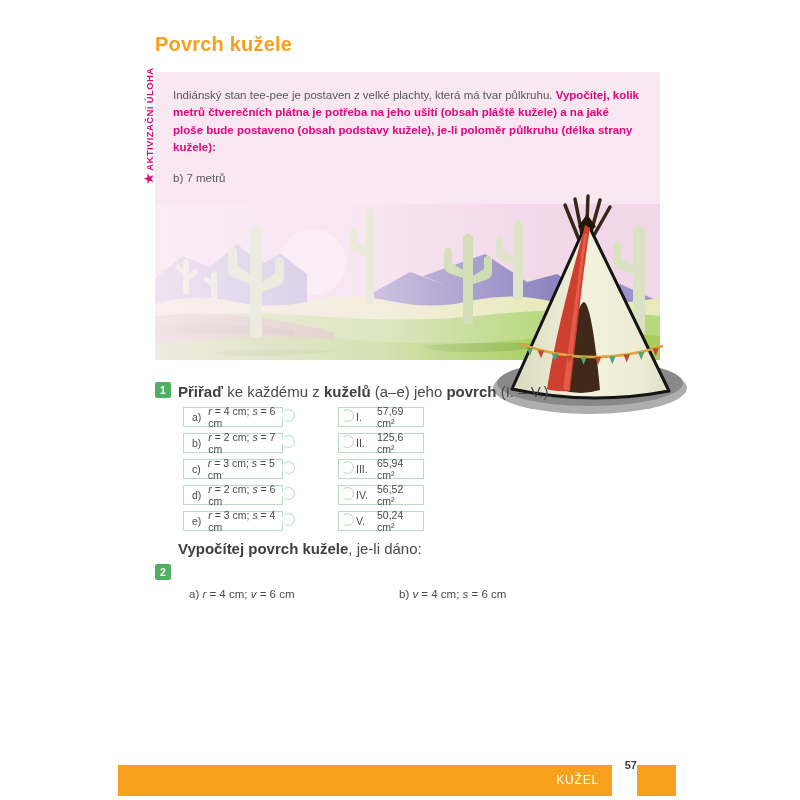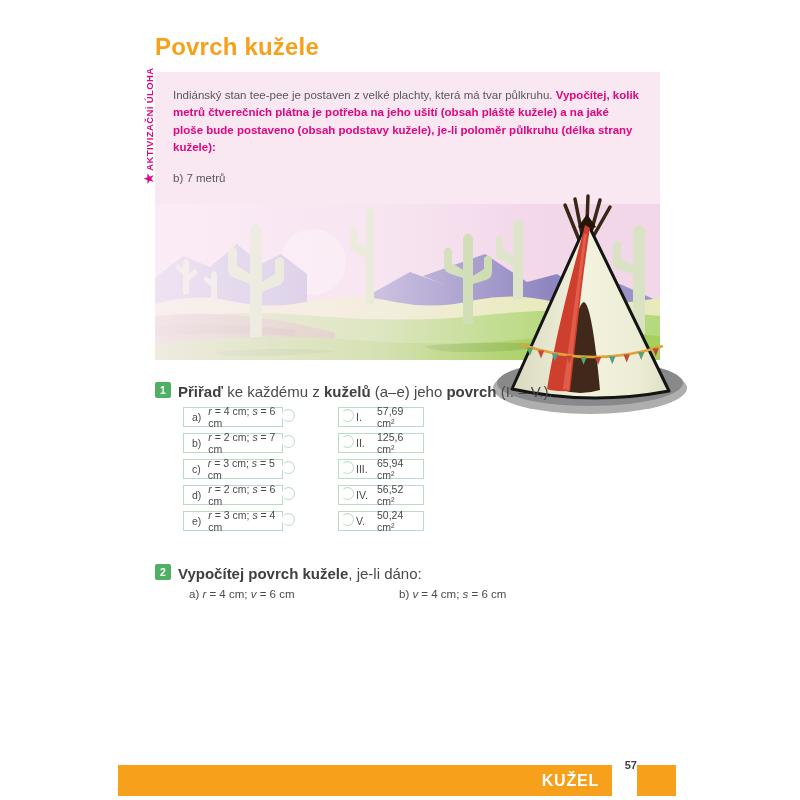--- a/index.html
+++ b/index.html
@@ -4,21 +4,21 @@
 <style>
   :root{
     --orange:#F6A01B; --magenta:#E0067E; --green:#4FAF62;
     --pink:#F9E7F2; --puzzle:#B9DCC5; --text:#58585A;
   }
   *{box-sizing:border-box;}
   html,body{margin:0;padding:0;}
   body{width:800px;height:800px;position:relative;background:#fff;
        font-family:"Liberation Sans",sans-serif;color:var(--text);overflow:hidden;}
 
-  .page-title{position:absolute;left:155px;top:33px;font-size:24px;font-weight:bold;
+  .page-title{position:absolute;left:155px;top:33px;font-size:20px;font-weight:bold;
               color:var(--orange);letter-spacing:.2px;}
 
   
   .vlabel-wrap{position:absolute;left:139px;top:72px;width:20px;height:112px;}
   .vlabel{position:absolute;left:3px;top:0;white-space:nowrap;
           transform:translateY(112px) rotate(-90deg);transform-origin:0 0;
           font-size:9.5px;font-weight:bold;letter-spacing:.4px;color:var(--magenta);}
   .vlabel .star{font-size:12px;margin-right:2px;}
 
   
@@ -30,40 +30,40 @@
   .intro-opt.a{margin-top:13px;} .intro-opt.b{margin-top:15px;}
 
   .scene{position:absolute;left:0;bottom:0;width:505px;height:156px;display:block;}
   .teepee{position:absolute;left:490px;top:192px;width:205px;height:225px;}
 
   
   .ex-num{position:absolute;width:16px;height:16px;background:var(--green);color:#fff;
           font-size:10.5px;font-weight:bold;text-align:center;line-height:16px;border-radius:2px;}
   .ex1-num{left:155px;top:382px;} .ex2-num{left:155px;top:564px;}
   .ex-head{position:absolute;font-size:15px;color:#4A4A4C;}
-  .ex1-head{left:178px;top:383px;} .ex2-head{left:178px;top:565px;text-align:right;}
+  .ex1-head{left:178px;top:383px;} .ex2-head{left:178px;top:540px;text-align:right;}
   .ex-head b{color:#3F3F41;}
 
   .pzbox{position:absolute;height:20px;border:1.2px solid var(--puzzle);background:#fff;
          font-size:10.5px;color:#4A4A4C;display:flex;align-items:center;}
   .pzbox.left{left:183px;width:100px;padding-left:8px;gap:7px;}
   .pzbox.right{left:338px;width:86px;padding-left:17px;gap:5px;}
   .knob{position:absolute;width:13px;height:13px;border:1.2px solid var(--puzzle);
         border-left-color:#fff;border-radius:50%;background:#fff;top:1px;}
   .pzbox.left .knob{right:-13px;}
   .pzbox.right .knob{left:2px;}
   .roman{display:inline-block;min-width:16px;}
   i{font-style:italic;}
 
   .ex2-item{position:absolute;top:588px;font-size:11.5px;color:#4A4A4C;}
   .ex2-item.a{left:189px;} .ex2-item.b{left:399px;}
 
   
   .footer-bar{position:absolute;left:118px;top:765px;width:494px;height:31px;
-              background:var(--orange);color:#fff;font-size:16px;font-weight:bold;
+              background:var(--orange);color:#fff;font-size:12px;font-weight:normal;
               letter-spacing:.8px;text-align:right;line-height:31px;padding-right:13px;}
   .footer-page{position:absolute;left:612px;top:750px;width:25px;height:31px;background:#fff;
                color:#3F3F41;font-size:11px;font-weight:bold;text-align:right;line-height:31px;}
   .footer-block{position:absolute;left:637px;top:765px;width:39px;height:31px;background:var(--orange);}
 </style>
 </head>
 <body>
 
 <div class="page-title">Povrch kužele</div>
 

